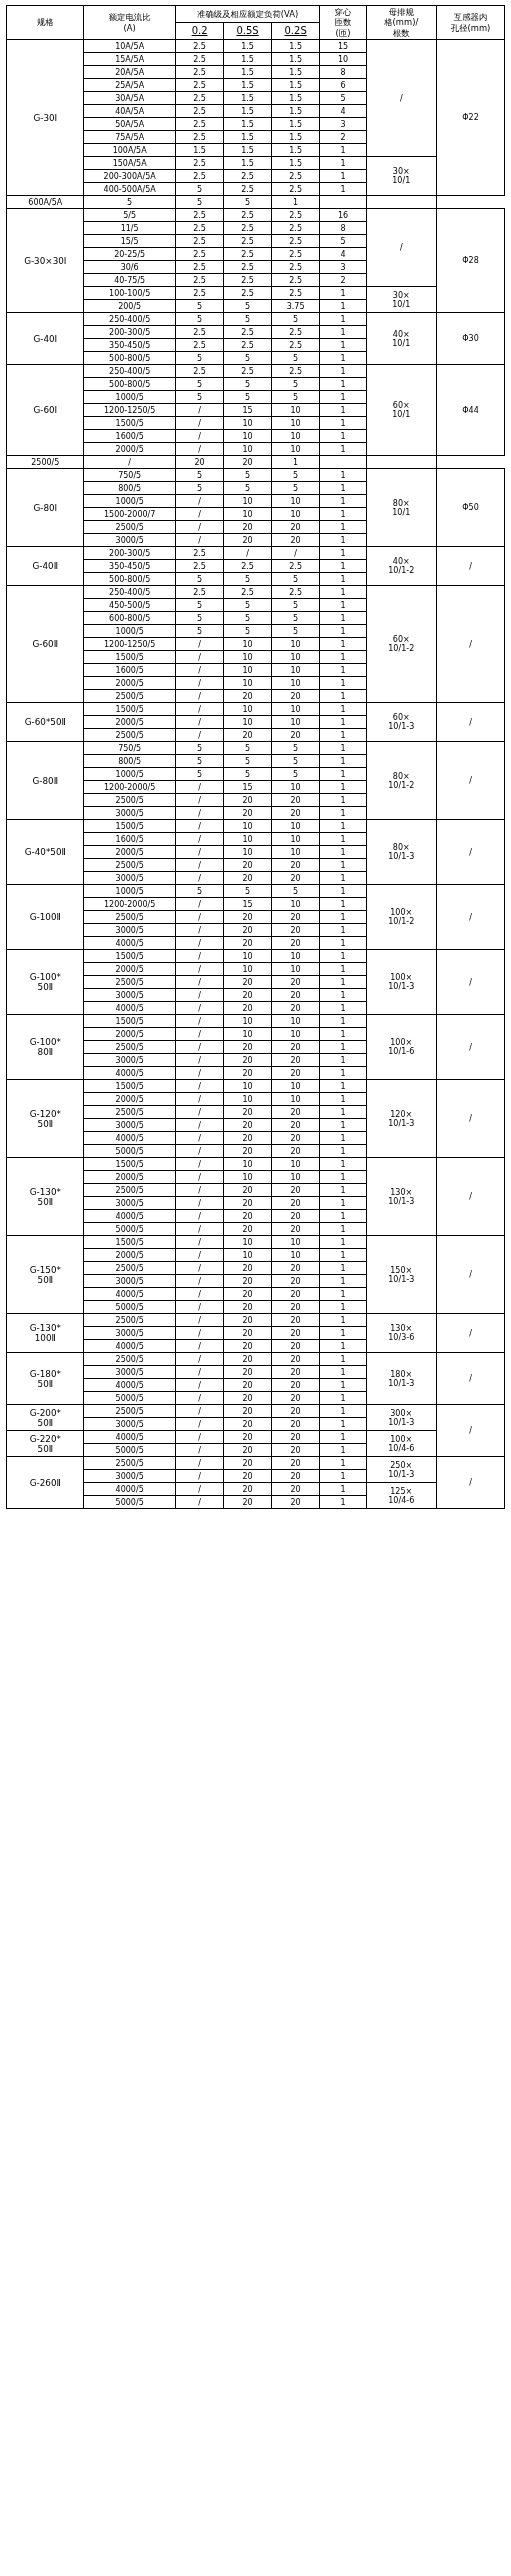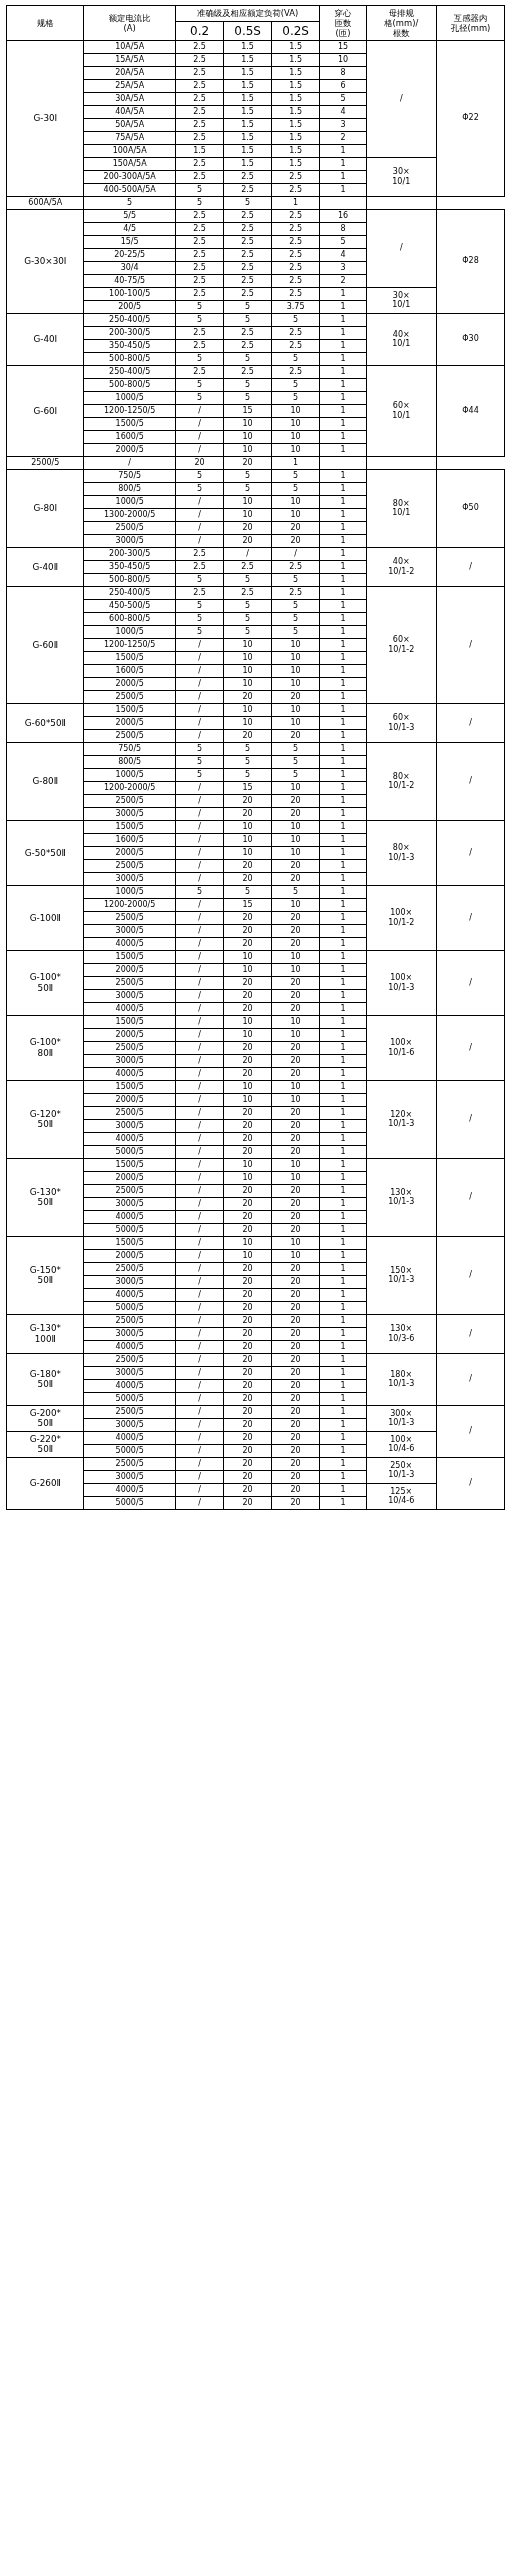--- a/index.html
+++ b/index.html
@@ -11,21 +11,21 @@
   col.c2{width:35px;}
   col.c3{width:35px;}
   col.c4{width:35px;}
   col.c5{width:34px;}
   col.c6{width:51px;}
   col.c7{width:50px;}
   th,td{border:0.8px solid #000;text-align:center;vertical-align:middle;font-size:8px;line-height:1.15;padding:0;height:12px;}
   th{font-size:8.4px;font-weight:normal;padding:1.6px 0.8px;line-height:1.2;}
   td.grp{font-size:8.8px;text-align:center;}
   td.ratio{font-size:8px;}
-  .hdr-sub{font-size:12px;}
+  .hdr-sub{font-size:10px;text-decoration:underline;}
 </style>
 </head>
 <body>
 
 <div id="sheet">
   <table>
     <colgroup>
       <col class="c0">
         <col class="c1">
         <col class="c2">
@@ -169,42 +169,42 @@
           <td class="grp" rowspan="8">G-30×30Ⅰ</td>
           <td class="ratio">5/5</td>
           <td>2.5</td>
           <td>2.5</td>
           <td>2.5</td>
           <td>16</td>
           <td rowspan="6">/</td>
           <td rowspan="8">Φ28</td>
         </tr>
         <tr>
-          <td class="ratio">4/5</td>
+          <td class="ratio">11/5</td>
           <td>2.5</td>
           <td>2.5</td>
           <td>2.5</td>
           <td>8</td>
         </tr>
         <tr>
           <td class="ratio">15/5</td>
           <td>2.5</td>
           <td>2.5</td>
           <td>2.5</td>
           <td>5</td>
         </tr>
         <tr>
           <td class="ratio">20-25/5</td>
           <td>2.5</td>
           <td>2.5</td>
           <td>2.5</td>
           <td>4</td>
         </tr>
         <tr>
-          <td class="ratio">30/4</td>
+          <td class="ratio">30/6</td>
           <td>2.5</td>
           <td>2.5</td>
           <td>2.5</td>
           <td>3</td>
         </tr>
         <tr>
           <td class="ratio">40-75/5</td>
           <td>2.5</td>
           <td>2.5</td>
           <td>2.5</td>
@@ -347,21 +347,21 @@
           <td>1</td>
         </tr>
         <tr>
           <td class="ratio">1000/5</td>
           <td>/</td>
           <td>10</td>
           <td>10</td>
           <td>1</td>
         </tr>
         <tr>
-          <td class="ratio">1300-2000/5</td>
+          <td class="ratio">1500-2000/7</td>
           <td>/</td>
           <td>10</td>
           <td>10</td>
           <td>1</td>
         </tr>
         <tr>
           <td class="ratio">2500/5</td>
           <td>/</td>
           <td>20</td>
           <td>20</td>
@@ -539,21 +539,21 @@
           <td>1</td>
         </tr>
         <tr>
           <td class="ratio">3000/5</td>
           <td>/</td>
           <td>20</td>
           <td>20</td>
           <td>1</td>
         </tr>
         <tr>
-          <td class="grp" rowspan="5">G-50*50Ⅱ</td>
+          <td class="grp" rowspan="5">G-40*50Ⅱ</td>
           <td class="ratio">1500/5</td>
           <td>/</td>
           <td>10</td>
           <td>10</td>
           <td>1</td>
           <td rowspan="5">
             <div>80×</div>
             <div>10/1-3</div>
           </td>
           <td rowspan="5">/</td>

